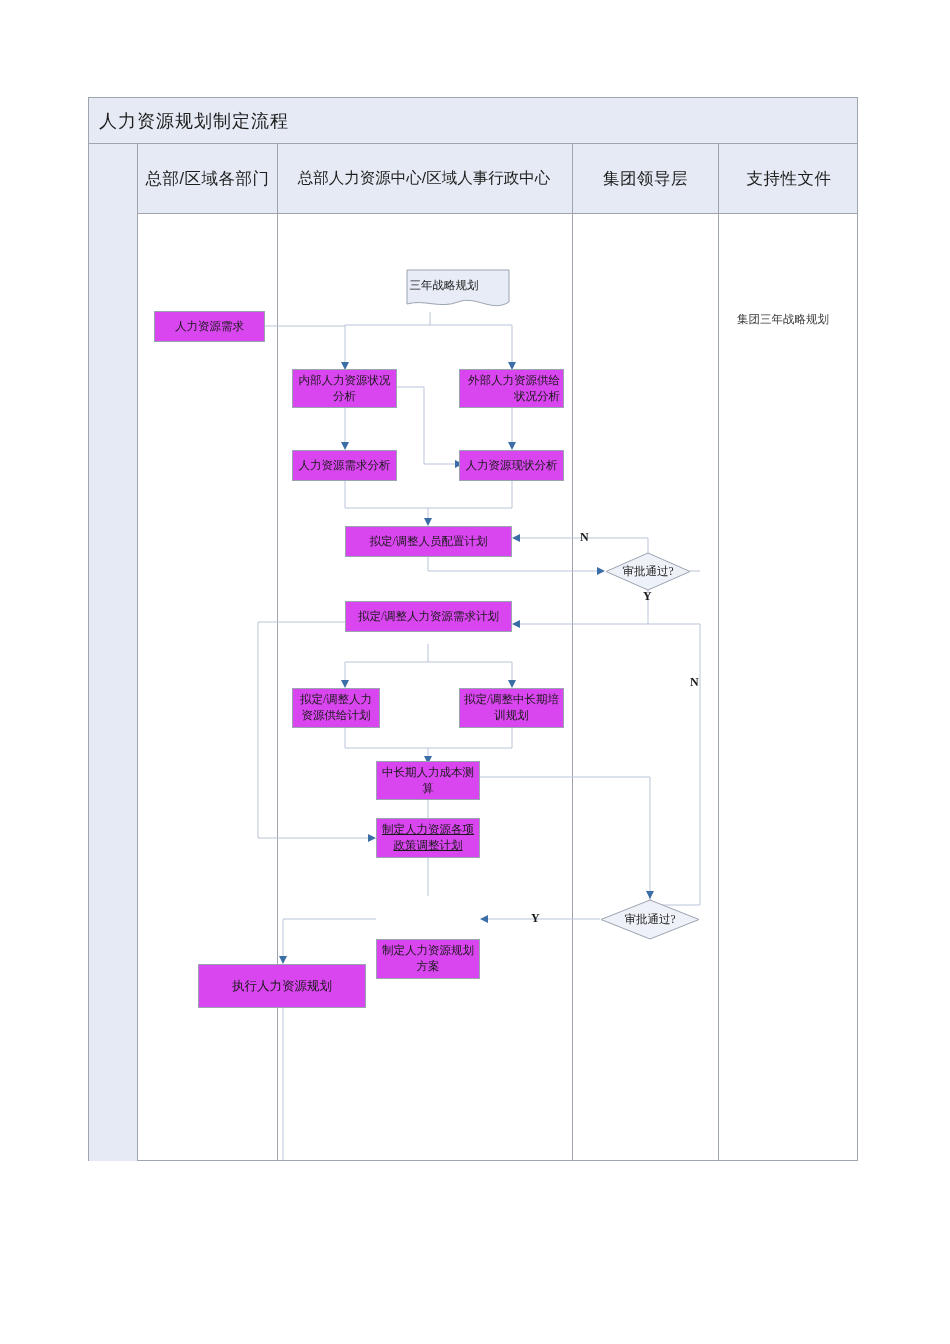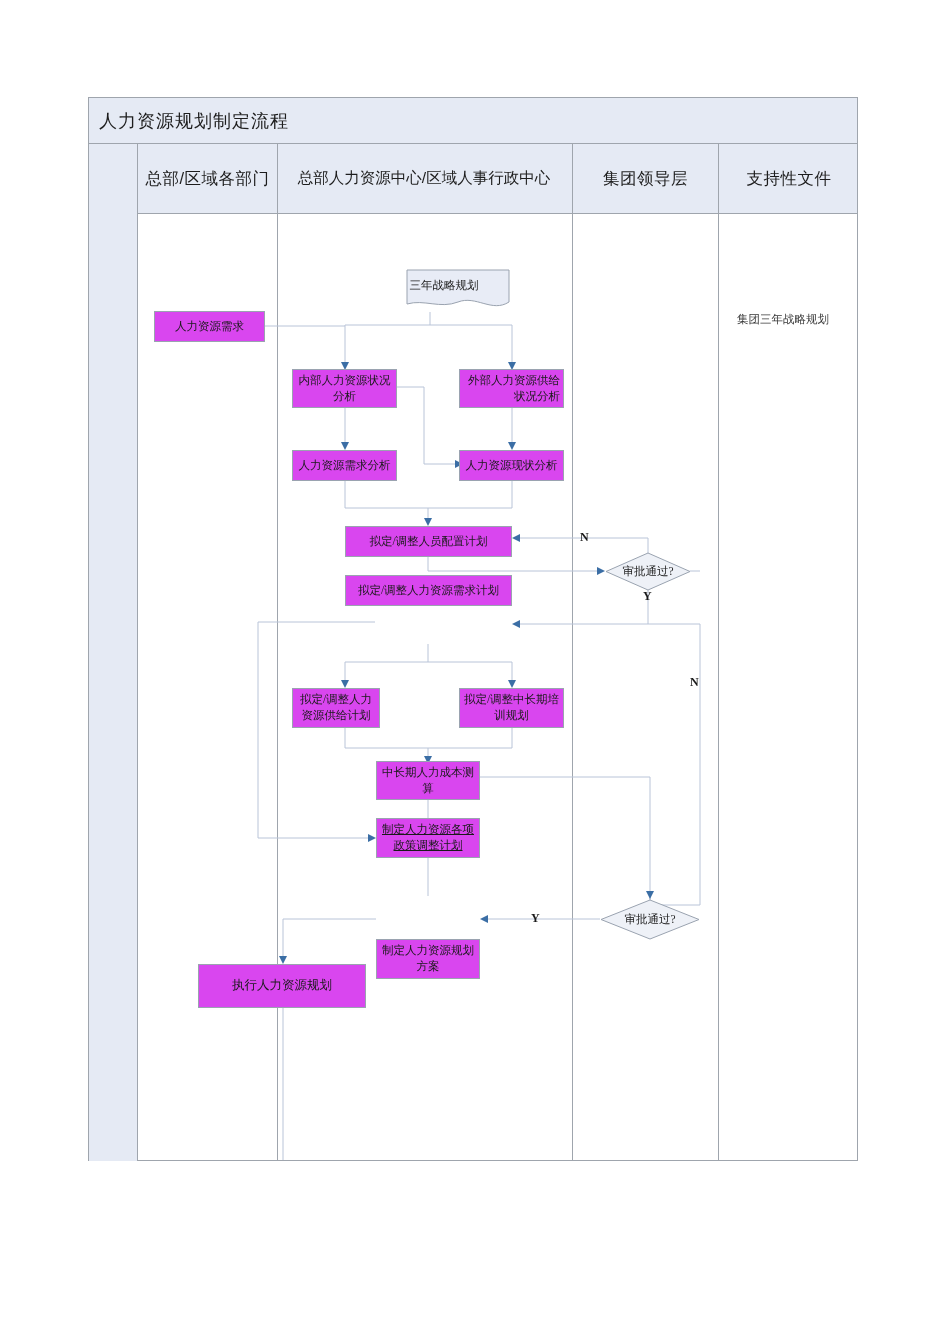--- a/index.html
+++ b/index.html
@@ -294,21 +294,21 @@
     <span>拟定/调整人员配置计划</span>
   </div>
 
   <div class="diamond" style="left:605px;top:552px;width:86px;height:39px;">
     <svg width="86" height="39" viewBox="0 0 86 39">
       <polygon points="43,1 85,19.5 43,38 1,19.5" fill="#eef1f7" stroke="#9aa3b0" stroke-width="1"></polygon>
     </svg>
     <div class="dm-label">审批通过?</div>
   </div>
 
-  <div class="node" style="left:345px;top:575px;width:167px;height:31px;">
+  <div class="node" style="left:345px;top:601px;width:167px;height:31px;">
     <span>拟定/调整人力资源需求计划</span>
   </div>
 
   <div class="node" style="left:292px;top:688px;width:88px;height:40px;font-family:Liberation Serif, serif;">
     <span>拟定/调整人力资源供给计划</span>
   </div>
 
   <div class="node" style="left:459px;top:688px;width:105px;height:40px;">
     <span>拟定/调整中长期培训规划</span>
   </div>
@@ -325,21 +325,21 @@
     <span>制定人力资源规划方案</span>
   </div>
 
   <div class="diamond" style="left:600px;top:899px;width:100px;height:41px;">
     <svg width="100" height="41" viewBox="0 0 100 41">
       <polygon points="50,1 99,20.5 50,40 1,20.5" fill="#eef1f7" stroke="#9aa3b0" stroke-width="1"></polygon>
     </svg>
     <div class="dm-label">审批通过?</div>
   </div>
 
-  <div class="node" style="left:198px;top:964px;width:168px;height:44px;font-size:12.5px;font-family:Liberation Mono, monospace;">
+  <div class="node" style="left:198px;top:964px;width:168px;height:44px;font-size:12.5px;">
     <span>执行人力资源规划</span>
   </div>
 
   <div class="plain-text" style="left:737px;top:289px;margin-top:23px;">
     <span>集团三年战略规划</span>
   </div>
 
   <div class="edge-label" style="left:580px;top:530px;">
     <span>N</span>
   </div>

